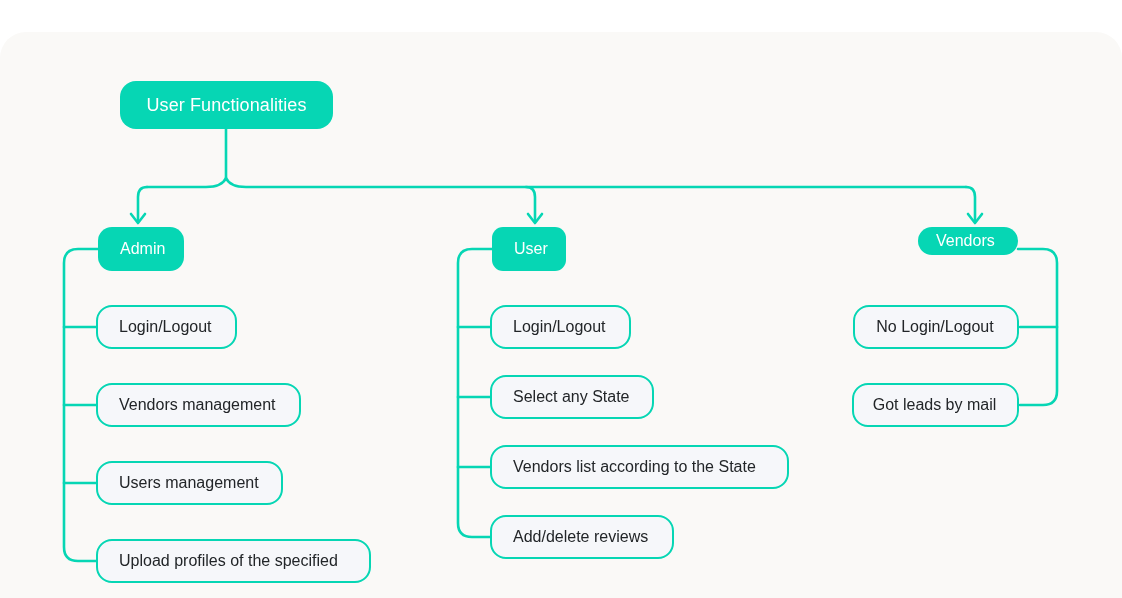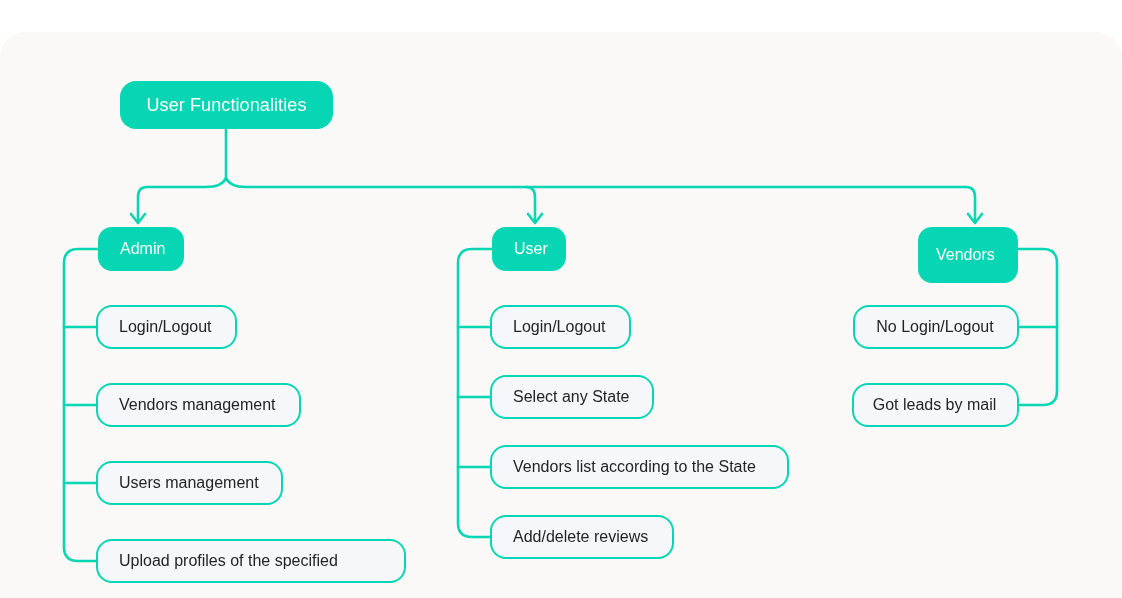--- a/index.html
+++ b/index.html
@@ -123,42 +123,42 @@
 
   <div class="node node-leaf" style="left:96px; top:273px; width:141px; height:44px;">
     <span>Login/Logout</span>
   </div>
   <div class="node node-leaf" style="left:96px; top:351px; width:205px; height:44px;">
     <span>Vendors management</span>
   </div>
   <div class="node node-leaf" style="left:96px; top:429px; width:187px; height:44px;">
     <span>Users management</span>
   </div>
-  <div class="node node-leaf" style="left:96px; top:507px; width:310px; height:44px;">
+  <div class="node node-leaf" style="left:96px; top:507px; width:275px; height:44px;">
     <span>Upload profiles of the specified</span>
   </div>
 
-  <div class="node node-branch" style="left:492px; top:195px; width:74px; height:44px;">
+  <div class="node node-branch" style="left:492px; top:195px; width:74px; height:44px;border-radius:11px;">
     <span>User</span>
   </div>
 
   <div class="node node-leaf" style="left:490px; top:273px; width:141px; height:44px;">
     <span>Login/Logout</span>
   </div>
   <div class="node node-leaf" style="left:490px; top:343px; width:164px; height:44px;">
     <span>Select any State</span>
   </div>
   <div class="node node-leaf" style="left:490px; top:413px; width:299px; height:44px;">
     <span>Vendors list according to the State</span>
   </div>
   <div class="node node-leaf" style="left:490px; top:483px; width:184px; height:44px;">
     <span>Add/delete reviews</span>
   </div>
 
-  <div class="node node-branch align-right" style="left:918px; top:195px; width:100px; height:56px;">
+  <div class="node node-branch align-right" style="left:918px; top:195px; width:100px; height:28px;">
     <span>Vendors</span>
   </div>
 
   <div class="node node-leaf leaf-right" style="left:853px; top:273px; width:166px; height:44px;">
     <span>No Login/Logout</span>
   </div>
   <div class="node node-leaf leaf-right" style="left:852px; top:351px; width:167px; height:44px;">
     <span>Got leads by mail</span>
   </div>
 

